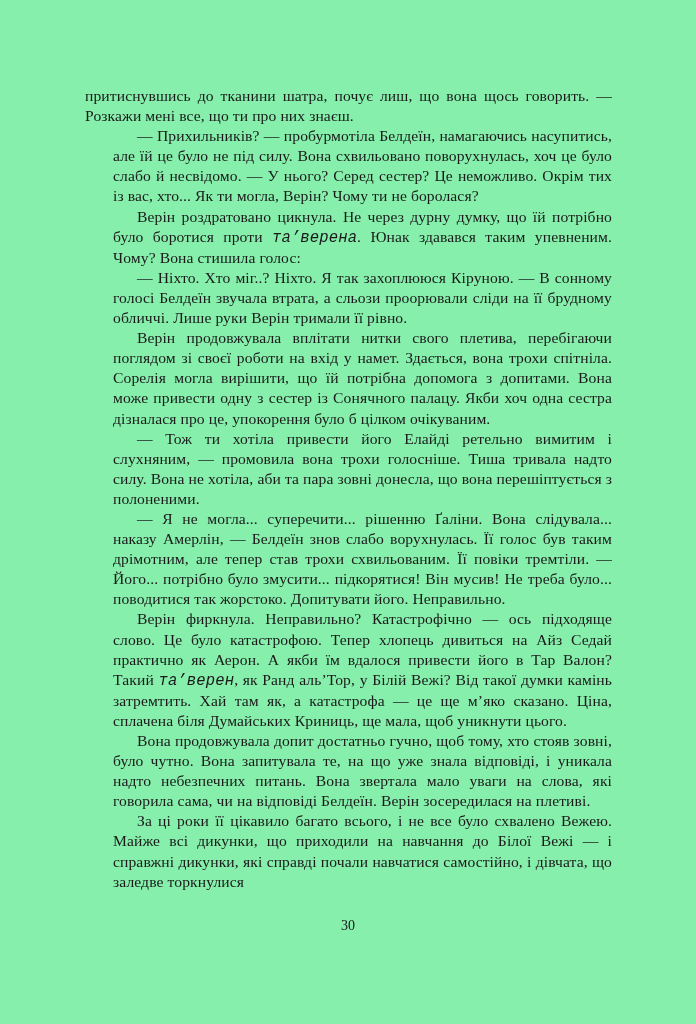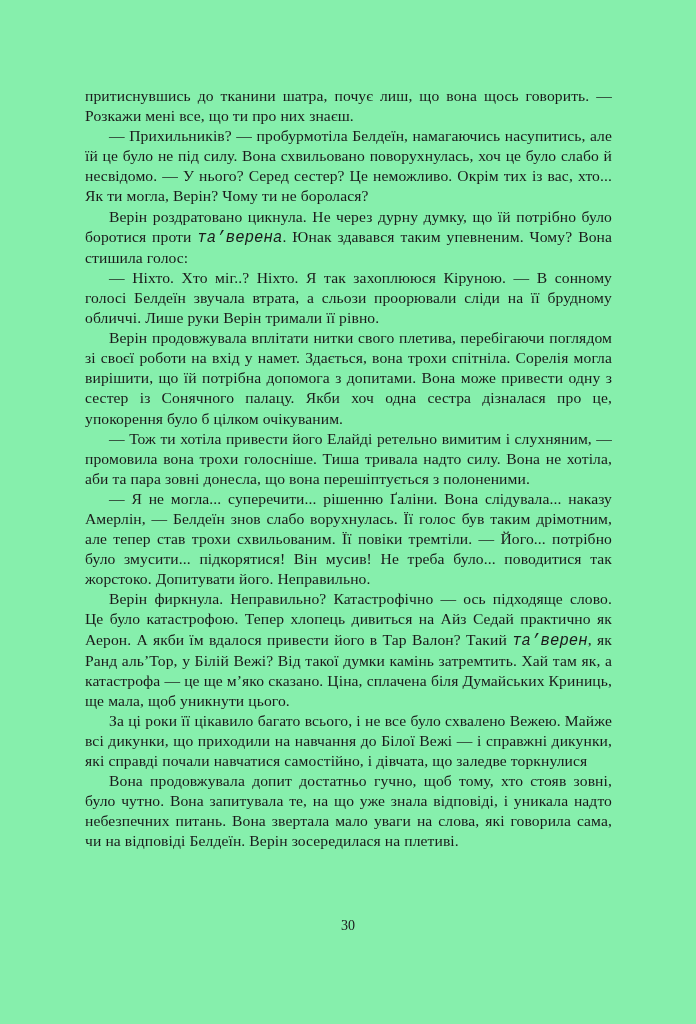--- a/index.html
+++ b/index.html
@@ -25,20 +25,21 @@
     line-height: 20.1px;
     text-align: justify;
     letter-spacing: 0.1px;
   }
   .text-block p {
     margin: 0;
     padding: 0;
   }
   .text-block p.indent {
     text-indent: 24px;
+    margin-left: 28px;
   }
   .text-block em {
     font-style: italic;
     font-family: Liberation Mono, monospace;
   }
   .page-number {
     position: absolute;
     top: 918px;
     left: 0;
     width: 100%;
@@ -53,17 +54,17 @@
 <div class="page">
   <div class="text-block">
       <p class=""><span>притиснувшись до тканини шатра, почує лиш, що вона щось говорить. — Розкажи мені все, що ти про них знаєш.</span></p>
       <p class="indent"><span>— Прихильників? — пробурмотіла Белдеїн, намагаючись насупитись, але їй це було не під силу. Вона схвильовано поворухнулась, хоч це було слабо й несвідомо. — У нього? Серед сестер? Це неможливо. Окрім тих із вас, хто... Як ти могла, Верін? Чому ти не боролася?</span></p>
       <p class="indent"><span>Верін роздратовано цикнула. Не через дурну думку, що їй потрібно було боротися проти </span><em>та’верена</em><span>. Юнак здавався таким упевненим. Чому? Вона стишила голос:</span></p>
       <p class="indent"><span>— Ніхто. Хто міг..? Ніхто. Я так захоплююся Кіруною. — В сонному голосі Белдеїн звучала втрата, а сльози проорювали сліди на її брудному обличчі. Лише руки Верін тримали її рівно.</span></p>
       <p class="indent"><span>Верін продовжувала вплітати нитки свого плетива, перебігаючи поглядом зі своєї роботи на вхід у намет. Здається, вона трохи спітніла. Сорелія могла вирішити, що їй потрібна допомога з допитами. Вона може привести одну з сестер із Сонячного палацу. Якби хоч одна сестра дізналася про це, упокорення було б цілком очікуваним.</span></p>
       <p class="indent"><span>— Тож ти хотіла привести його Елайді ретельно вимитим і слухняним, — промовила вона трохи голосніше. Тиша тривала надто силу. Вона не хотіла, аби та пара зовні донесла, що вона перешіптується з полоненими.</span></p>
       <p class="indent"><span>— Я не могла... суперечити... рішенню Ґаліни. Вона слідувала... наказу Амерлін, — Белдеїн знов слабо ворухнулась. Її голос був таким дрімотним, але тепер став трохи схвильованим. Її повіки тремтіли. — Його... потрібно було змусити... підкорятися! Він мусив! Не треба було... поводитися так жорстоко. Допитувати його. Неправильно.</span></p>
       <p class="indent"><span>Верін фиркнула. Неправильно? Катастрофічно — ось підходяще слово. Це було катастрофою. Тепер хлопець дивиться на Айз Седай практично як Аерон. А якби їм вдалося привести його в Тар Валон? Такий </span><em>та’верен</em><span>, як Ранд аль’Тор, у Білій Вежі? Від такої думки камінь затремтить. Хай там як, а катастрофа — це ще м’яко сказано. Ціна, сплачена біля Думайських Криниць, ще мала, щоб уникнути цього.</span></p>
+      <p class="indent"><span>Вона продовжувала допит достатньо гучно, щоб тому, хто стояв зовні, було чутно. Вона запитувала те, на що уже знала відповіді, і уникала надто небезпечних питань. Вона звертала мало уваги на слова, які говорила сама, чи на відповіді Белдеїн. Верін зосередилася на плетиві.</span></p>
       <p class="indent"><span>За ці роки її цікавило багато всього, і не все було схвалено Вежею. Майже всі дикунки, що приходили на навчання до Білої Вежі — і справжні дикунки, які справді почали навчатися самостійно, і дівчата, що заледве торкнулися</span></p>
-      <p class="indent"><span>Вона продовжувала допит достатньо гучно, щоб тому, хто стояв зовні, було чутно. Вона запитувала те, на що уже знала відповіді, і уникала надто небезпечних питань. Вона звертала мало уваги на слова, які говорила сама, чи на відповіді Белдеїн. Верін зосередилася на плетиві.</span></p>
     </div>
   <div class="page-number">30</div>
 </div>
 
 </body></html>

